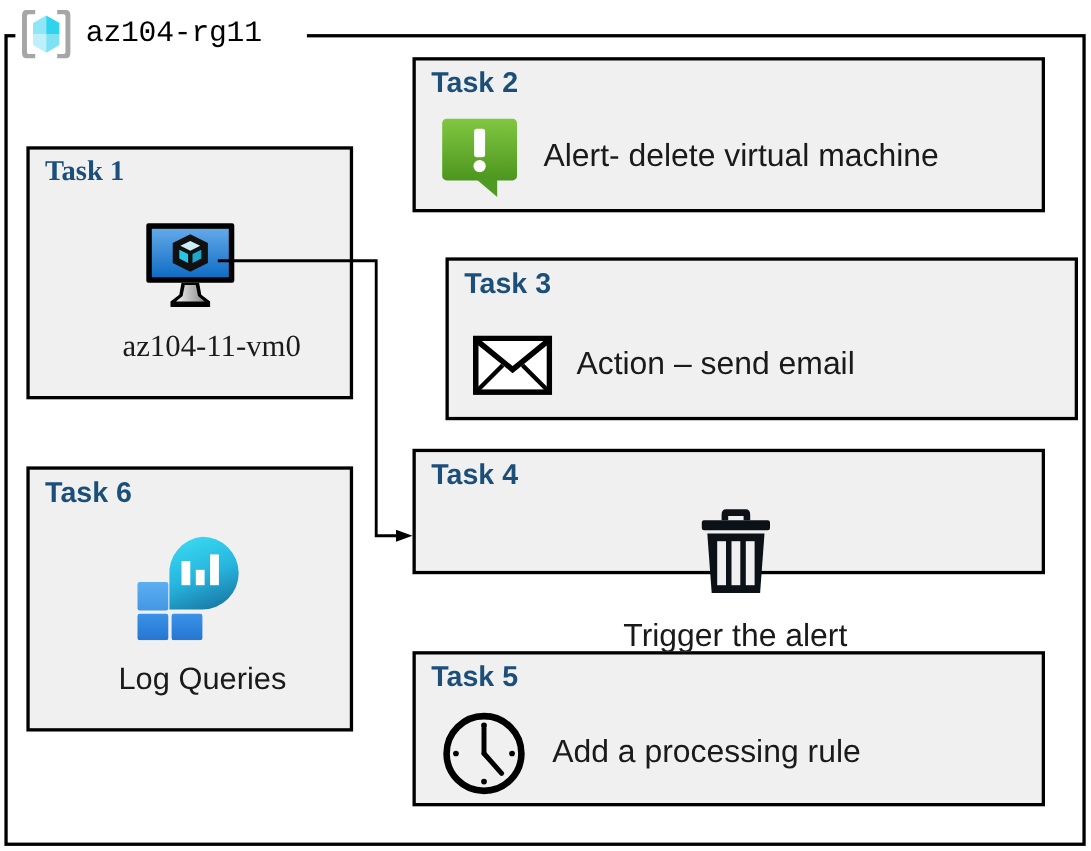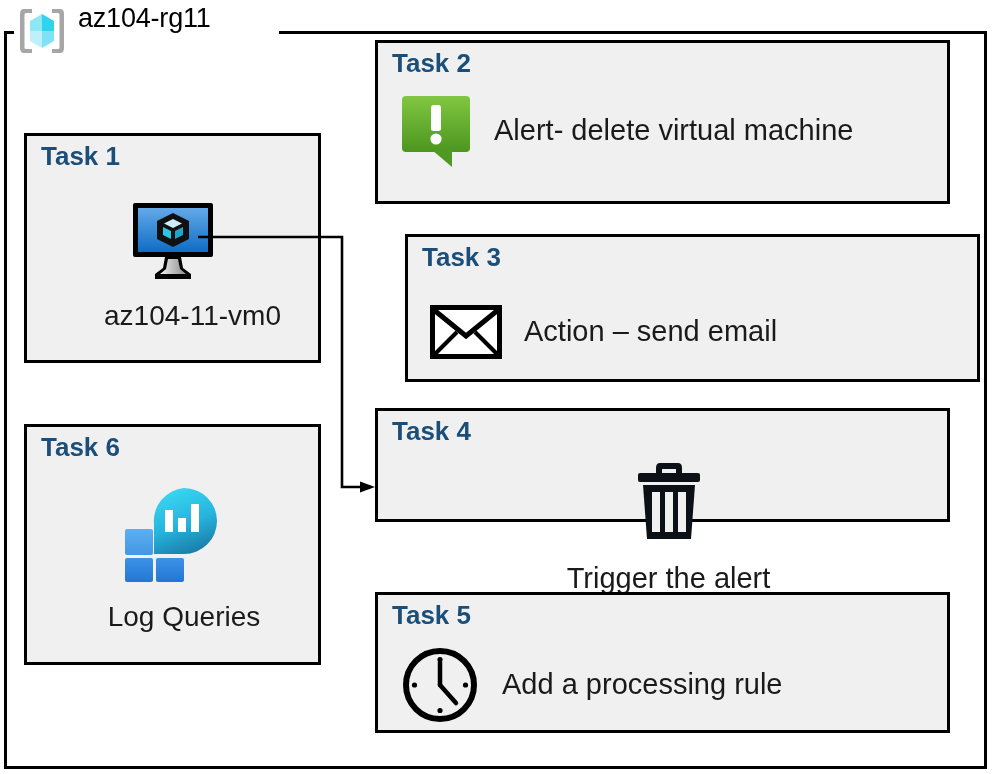--- a/index.html
+++ b/index.html
@@ -39,22 +39,23 @@
     width: 265px;
     height: 26px;
     background: #ffffff;
   }
   .rg-legend {
     position: absolute;
     left: 16px;
     top: 5px;
     height: 52px;
     display: flex;
-    align-items: flex-start;
+    align-items: center;
     gap: 10px;
+    font-family: Liberation Mono, monospace;
   }
   .rg-legend-label {
     font-size: 27px;
     color: #000000;
     line-height: 1;
     white-space: nowrap;
     letter-spacing: -0.2px;
   }
 
   
@@ -77,21 +78,21 @@
     top: 6px;
     font-size: 26px;
     font-weight: bold;
     color: #1b4f79;
     line-height: 1.1;
     white-space: nowrap;
   }
 
   
   .card-left { width: 297px; }
-  #card-task1 { left: 24px; top: 133px;  height: 230px; }
+  #card-task1 { left: 24px; top: 133px;  height: 230px; font-family: Liberation Serif, serif; }
   #card-task6 { left: 24px; top: 424px;  height: 241px; }
 
   .left-icon-wrap {
     position: absolute;
     left: 0;
     right: 0;
     display: flex;
     justify-content: center;
   }
   .left-caption {
@@ -99,21 +100,21 @@
     left: 0;
     right: 0;
     text-align: center;
     font-size: 28px;
     color: #1a1a1a;
     white-space: nowrap;
   }
 
   
   .card-right { left: 375px; width: 575px; }
-  #card-task2 { top: 40px;  height: 164px; }
+  #card-task2 { top: 52px;  height: 141px; }
   #card-task3 { top: 234px; height: 148px; margin-left: 30px; }
   #card-task4 { top: 408px; height: 114px; }
   #card-task5 { top: 592px; height: 141px; }
 
   .card-row {
     position: absolute;
     left: 22px;
     right: 10px;
     display: flex;
     align-items: center;

